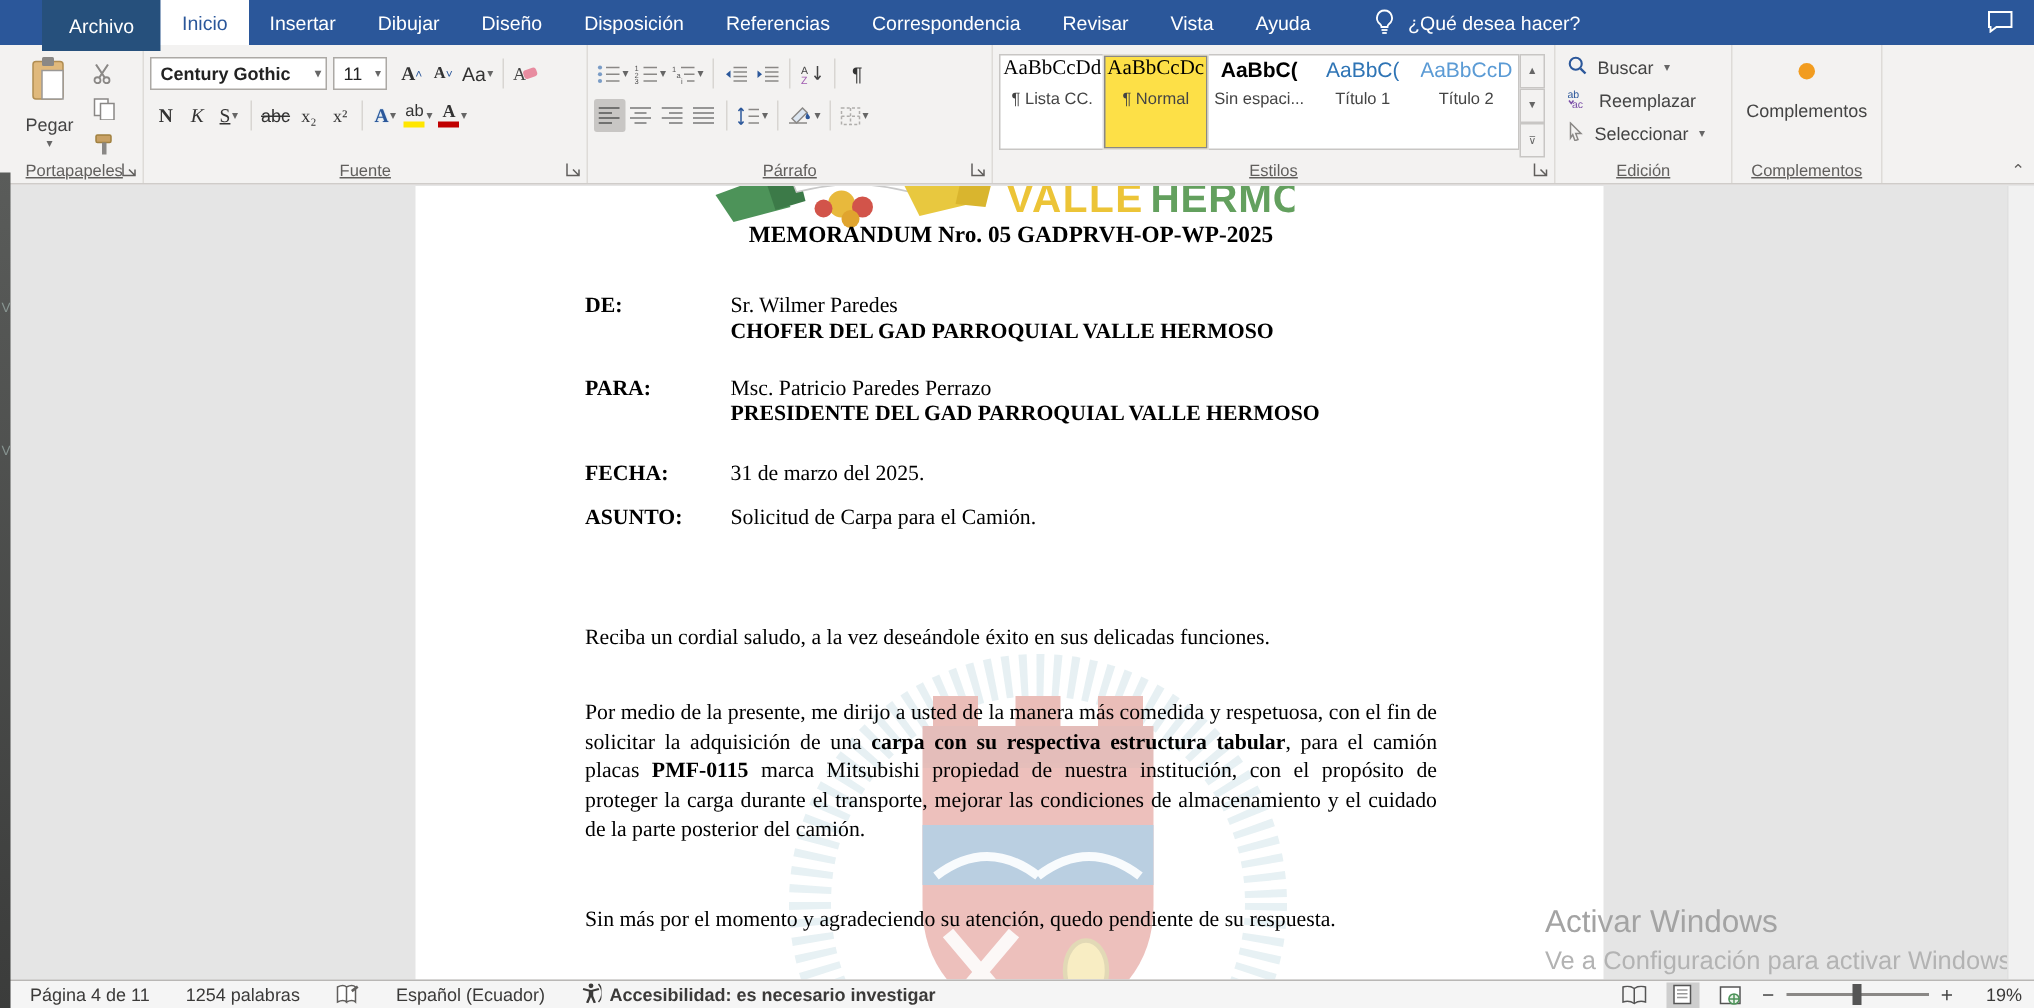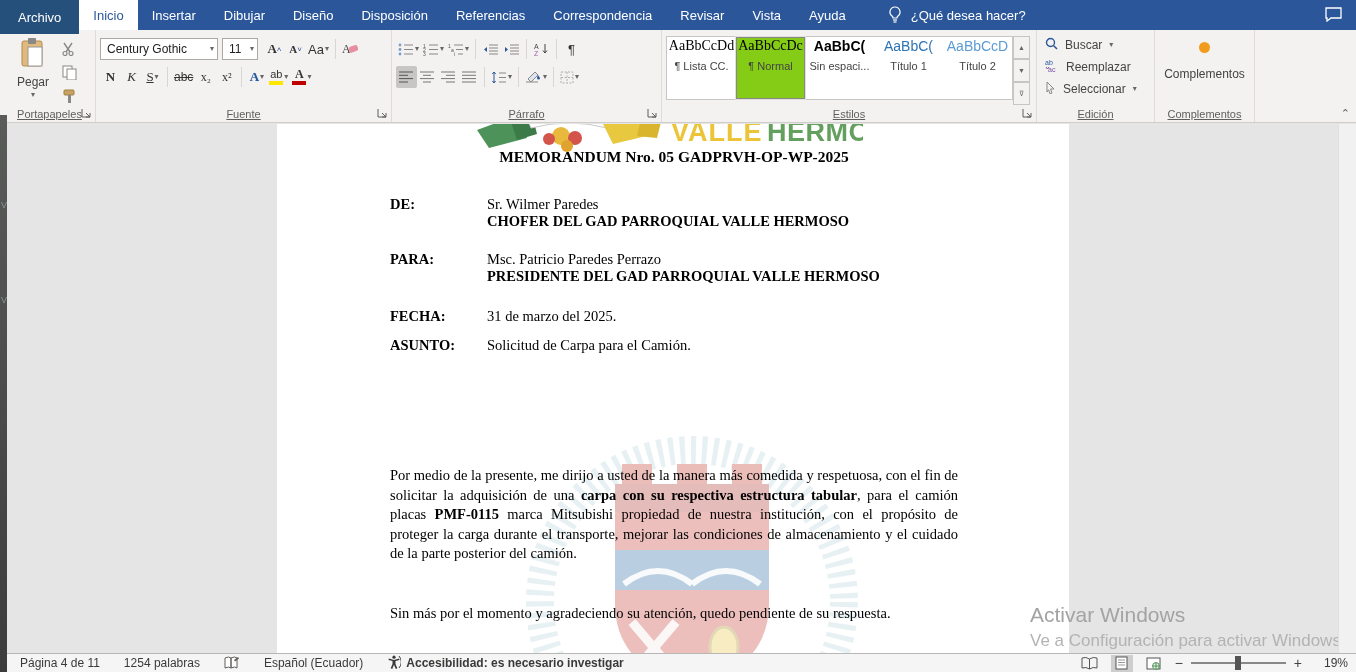--- a/index.html
+++ b/index.html
@@ -2,21 +2,21 @@
 <html><head>
 <meta charset="utf-8">
 <style>
   * { box-sizing: border-box; margin: 0; padding: 0; }
   html,body { width:1356px; height:672px; overflow:hidden; }
   body { font-family:"Liberation Sans", sans-serif; background:#e5e5e5; position:relative; color:#444; }
 
   
   .titlebar { position:absolute; top:0; left:0; width:1356px; height:30px; background:#2b579a; display:flex; align-items:stretch; color:#fff; z-index:30; }
   .tab { display:flex; align-items:center; padding:0 14px; font-size:13px; white-space:nowrap; }
-  .tab.file { background:#26507c; padding:17px 18px; }
+  .tab.file { background:#26507c; padding:17px 18px;margin-left:28px; }
   .tab.active { background:#fff; color:#2b579a; }
   .tb-search { display:flex; align-items:center; gap:9px; margin-left:28px; font-size:13px; }
   .bulb-icon svg { display:block; }
   .tb-comment { position:absolute; right:14px; top:7px; }
 
   
   .ribbon { position:absolute; top:30px; left:0; width:1356px; height:93px; background:#f3f2f1; border-bottom:1px solid #cfccc9; z-index:25; }
   .ribbon-inner { display:flex; height:92px; padding-left:4px; }
   .rgroup { position:relative; border-right:1px solid #dedbd8; padding:4px 4px 17px 4px; flex:none; }
   .rgroup-label { position:absolute; bottom:2px; left:0; right:0; text-align:center; font-size:11px; color:#605e5c; white-space:nowrap;text-decoration:underline; }
@@ -33,40 +33,40 @@
 
   
   .rrow { display:flex; align-items:center; height:26px; margin-top:2px; }
   .rbtn { height:22px; min-width:21px; display:flex; align-items:center; justify-content:center; padding:0 2px; border-radius:2px; }
   .rbtn.sel { background:#c8c6c4; }
   .rbtn .caret { margin-left:1px; }
   .vsep { width:1px; height:20px; background:#d8d5d2; margin:0 4px; }
 
   .combo { background:#fff; border:1px solid #aca9a5; height:22px; display:flex; align-items:center; font-size:12px; color:#222; padding:0 3px 0 6px; }
   .combo .caret { margin-left:auto; padding-left:4px; }
-  .combo-font { width:118px; }
+  .combo-font { width:118px;font-weight:bold; }
   .combo-size { width:36px; }
 
   .glyph { font-size:13px; color:#333; }
   .g-bold { font-weight:bold; font-family:"Liberation Serif",serif; }
   .g-italic { font-style:italic; font-family:"Liberation Serif",serif; }
   .g-underline { text-decoration:underline; font-family:"Liberation Serif",serif; }
   .g-strike { text-decoration:line-through; font-size:12px; }
   .g-sub, .g-sup { font-size:12px; font-family:"Liberation Serif",serif; }
   .g-effects { color:#2b579a; font-weight:bold; font-family:"Liberation Serif",serif; text-shadow:0 0 1px #9cc3e5; }
   .underbar { display:flex; flex-direction:column; align-items:center; line-height:11px; }
   .underbar .bar { width:14px; height:4px; margin-top:1px; }
   .bar-yellow { background:#ffe600; }
   .bar-red { background:#c00000; }
 
   
   .g-styles { width:375px; display:flex; }
   .styles-panel { background:#fff; border:1px solid #c8c6c4; display:flex; height:64px; margin-top:2px; width:347px; }
   .style-item { width:69px; display:flex; flex-direction:column; align-items:center; gap:6px; border:1px solid transparent; }
-  .style-item.sel { border:1px solid #8a8886; outline:1px solid #e1dfdd; background:#84cc16; }
+  .style-item.sel { border:1px solid #8a8886; outline:1px solid #e1dfdd; background:#fde047; }
   .style-sample { font-size:14px; white-space:nowrap; overflow:hidden; max-width:66px; }
   .style-label { font-size:11px; color:#444; white-space:nowrap; overflow:hidden; max-width:66px; }
   .ss-normal { font-family:"Liberation Serif",serif; color:#000; }
   .ss-bold { font-weight:bold; color:#000; }
   .ss-h1 { color:#2e74b5; }
   .ss-h2 { color:#5b9bd5; }
   .styles-scroll { width:17px; display:flex; flex-direction:column; margin-top:2px; }
   .sbtn { flex:1; border:1px solid #c8c6c4; background:#f3f2f1; display:flex; align-items:center; justify-content:center; font-size:7px; color:#666; }
 
   
@@ -548,20 +548,21 @@
   <div class="fieldrow" style="top:184px">
     <span class="f-label">FECHA:</span>
     <div class="f-val">31 de marzo del 2025.</div>
   </div>
 
   <div class="fieldrow" style="top:213px">
     <span class="f-label">ASUNTO:</span>
     <div class="f-val">Solicitud de Carpa para el Camión.</div>
   </div>
 
+  <div class="para" style="top:292px">Reciba un cordial saludo, a la vez deseándole éxito en sus delicadas funciones.</div>
 
   <div class="para just" style="top:342px"><span>Por medio de la presente, me dirijo a usted de la manera más comedida y respetuosa, con el fin de solicitar la adquisición de una </span><span class="f-strong">carpa con su respectiva estructura tabular</span><span>, para el camión placas </span><span class="f-strong">PMF-0115</span><span> marca Mitsubishi propiedad de nuestra institución, con el propósito de proteger la carga durante el transporte, mejorar las condiciones de almacenamiento y el cuidado de la parte posterior del camión.</span></div>
 
   <div class="para" style="top:480px">Sin más por el momento y agradeciendo su atención, quedo pendiente de su respuesta.</div>
 </div>
 
 <div class="activation">
   <div class="l1">Activar Windows</div>
   <div class="l2">Ve a Configuración para activar Windows.</div>
 </div>

